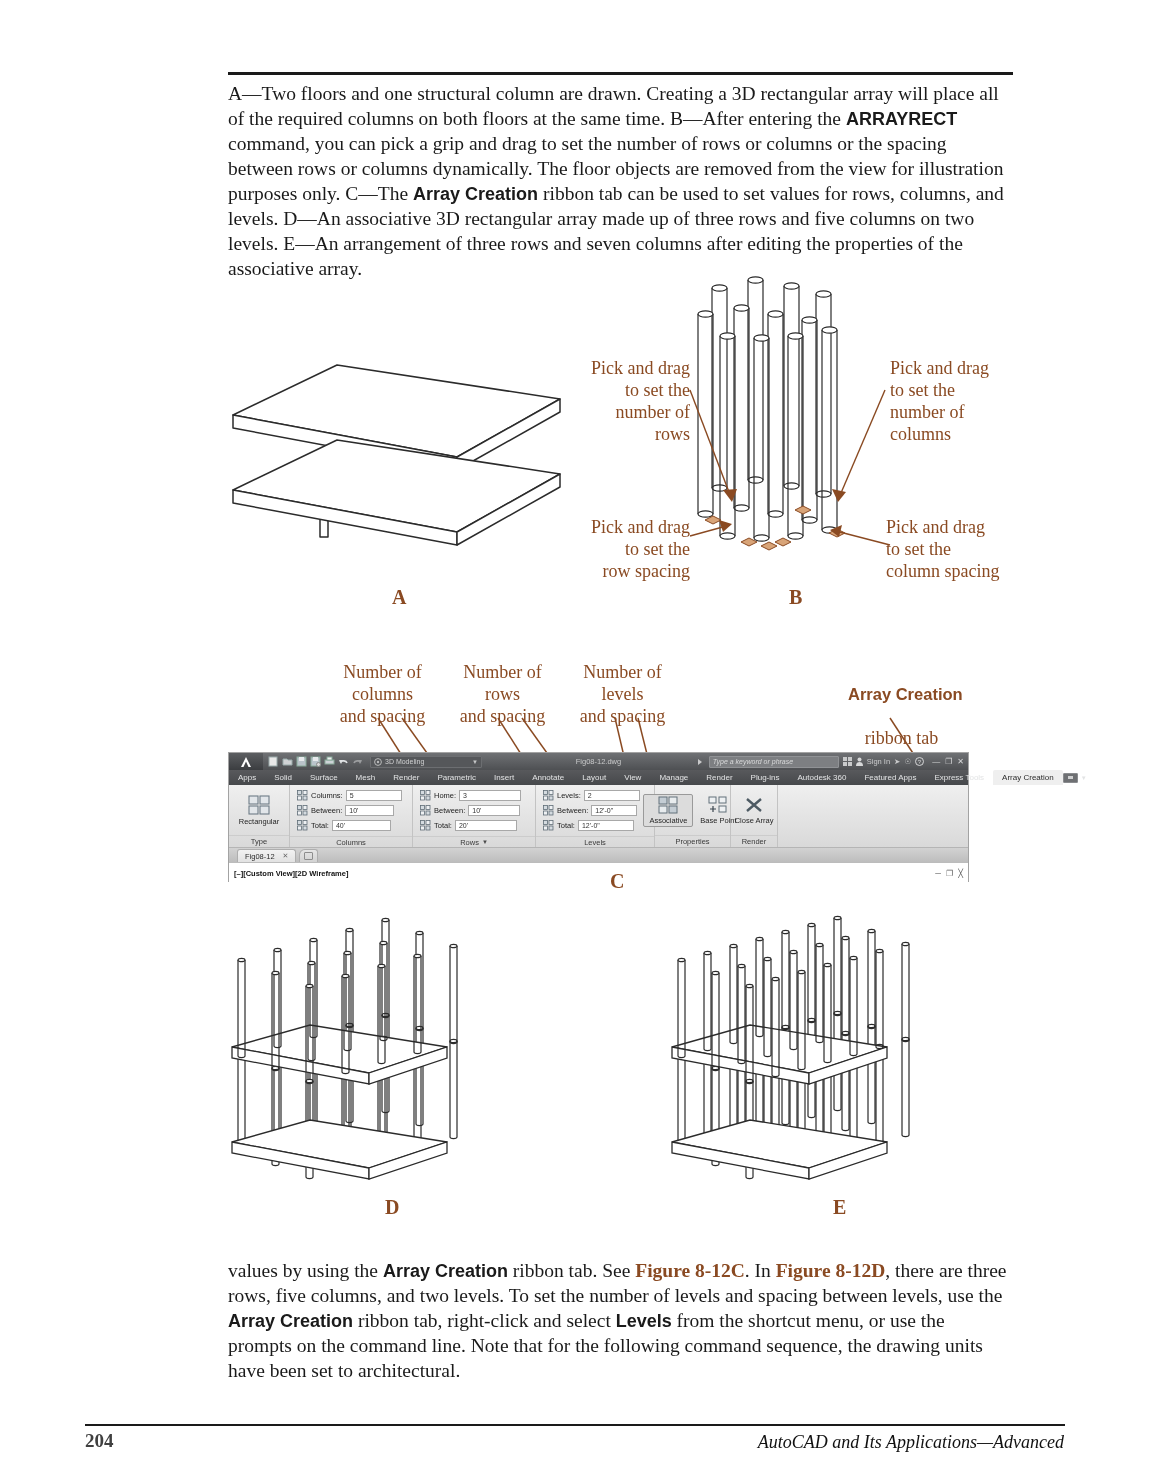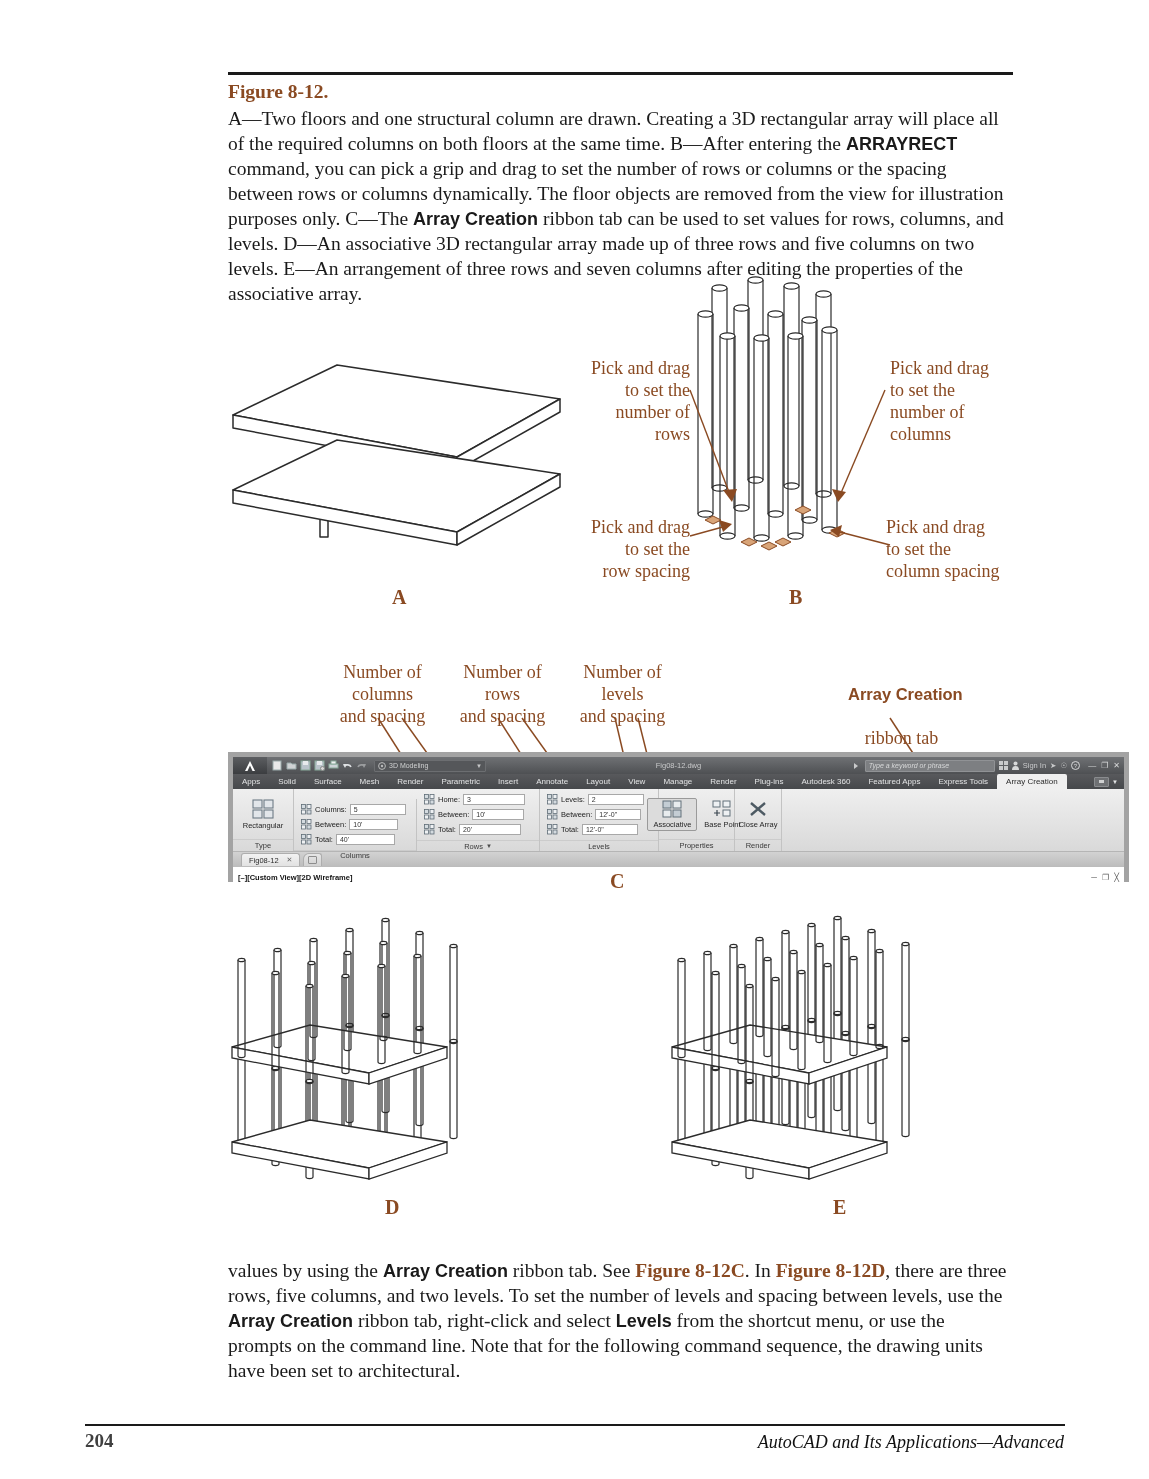--- a/index.html
+++ b/index.html
@@ -31,23 +31,23 @@
     font-family:"Liberation Serif",serif;white-space:pre;}
   .callout.r{text-align:right;}
   .callout.l{text-align:left;}
   .callout.c{text-align:center;}
   .callout b{font-family:"Liberation Sans",sans-serif;font-weight:bold;font-size:16.5px;}
 
   .figlabel{position:absolute;color:#8a4a22;font-weight:bold;font-size:20px;
     font-family:"Liberation Serif",serif;}
 
   
-  .acad{position:absolute;left:228px;top:752px;width:901px;height:130px;
+  .acad{position:absolute;left:228px;top:752px;width:741px;height:130px;
     font-family:"Liberation Sans",sans-serif;background:#e9e9e9;
-    border:5px solid #a3a3a3;box-sizing:border-box;}
+    border:1px solid #a3a3a3;box-sizing:border-box;}
 
   .acad-title{height:17px;background:linear-gradient(#6f7174,#4e5053);
     display:flex;align-items:center;position:relative;}
   .acad-appbtn{width:34px;height:17px;background:linear-gradient(#5c5e61,#3b3d40);
     display:flex;align-items:center;justify-content:center;}
   .acad-appbtn svg{display:block;}
   .qat{display:flex;align-items:center;gap:3px;margin-left:5px;}
   .qat .qi{width:11px;height:11px;display:block;}
   .wsbox{margin-left:7px;width:112px;height:12px;background:#55575a;
     border:1px solid #6c6e71;border-radius:1px;display:flex;align-items:center;
@@ -134,21 +134,20 @@
     font-family:"Liberation Serif",serif;color:#111;font-style:italic;}
 </style>
 </head>
 <body>
 
 <div class="page">
 
   <div class="top-rule"></div>
 
   <div class="caption">
-    <div class="fig-num">Figure 8-12.</div>
     <div class="cap-body" id="captionText"><span>A—Two floors and one structural column are drawn. Creating a 3D rectangular array will place all of the required columns on both floors at the same time. B—After entering the </span><b>ARRAYRECT</b><span> command, you can pick a grip and drag to set the number of rows or columns or the spacing between rows or columns dynamically. The floor objects are removed from the view for illustration purposes only. C—The </span><b>Array Creation</b><span> ribbon tab can be used to set values for rows, columns, and levels. D—An associative 3D rectangular array made up of three rows and five columns on two levels. E—An arrangement of three rows and seven columns after editing the properties of the associative array.</span></div>
   </div>
 
   <div class="art" style="left:225px;top:365px;width:345px;height:215px;">
     <svg width="345" height="215" viewBox="0 0 345 215">
       <g fill="#ffffff" stroke="#2b2b2b" stroke-width="1.5" stroke-linejoin="round">
 
         <polygon points="8,50 112,0 335,34 232,92"></polygon>
         <polygon points="8,50 8,63 232,105 232,92"></polygon>
         <polygon points="232,92 232,105 335,47 335,34"></polygon>
@@ -379,21 +378,21 @@
               <rect x="12" y="1" width="9" height="8" fill="#e2e6ea" stroke="#6d7b86" stroke-width="1.1"></rect>
               <rect x="1" y="11" width="9" height="8" fill="#e2e6ea" stroke="#6d7b86" stroke-width="1.1"></rect>
               <rect x="12" y="11" width="9" height="8" fill="#e2e6ea" stroke="#6d7b86" stroke-width="1.1"></rect>
             </svg>
             <span class="lbl">Rectangular</span>
           </div>
         </div>
         <div class="panel-name">Type</div>
       </div>
 
-      <div class="panel" style="width:122px;margin-top:10px;">
+      <div class="panel" style="width:122px;">
         <div class="panel-body">
           <div class="rowset" id="colFields">
               <div class="fieldrow">
                 <svg class="ico" viewBox="0 0 11 11">
                   <rect x="0.5" y="0.5" width="4" height="4" fill="#d4dbe0" stroke="#5f6d77" stroke-width="0.8"></rect>
                   <rect x="6" y="0.5" width="4" height="4" fill="#eef1f3" stroke="#5f6d77" stroke-width="0.8"></rect>
                   <rect x="0.5" y="6" width="4" height="4" fill="#eef1f3" stroke="#5f6d77" stroke-width="0.8"></rect>
                   <rect x="6" y="6" width="4" height="4" fill="#d4dbe0" stroke="#5f6d77" stroke-width="0.8"></rect>
                 </svg>
                 <span class="fl">Columns:</span>

